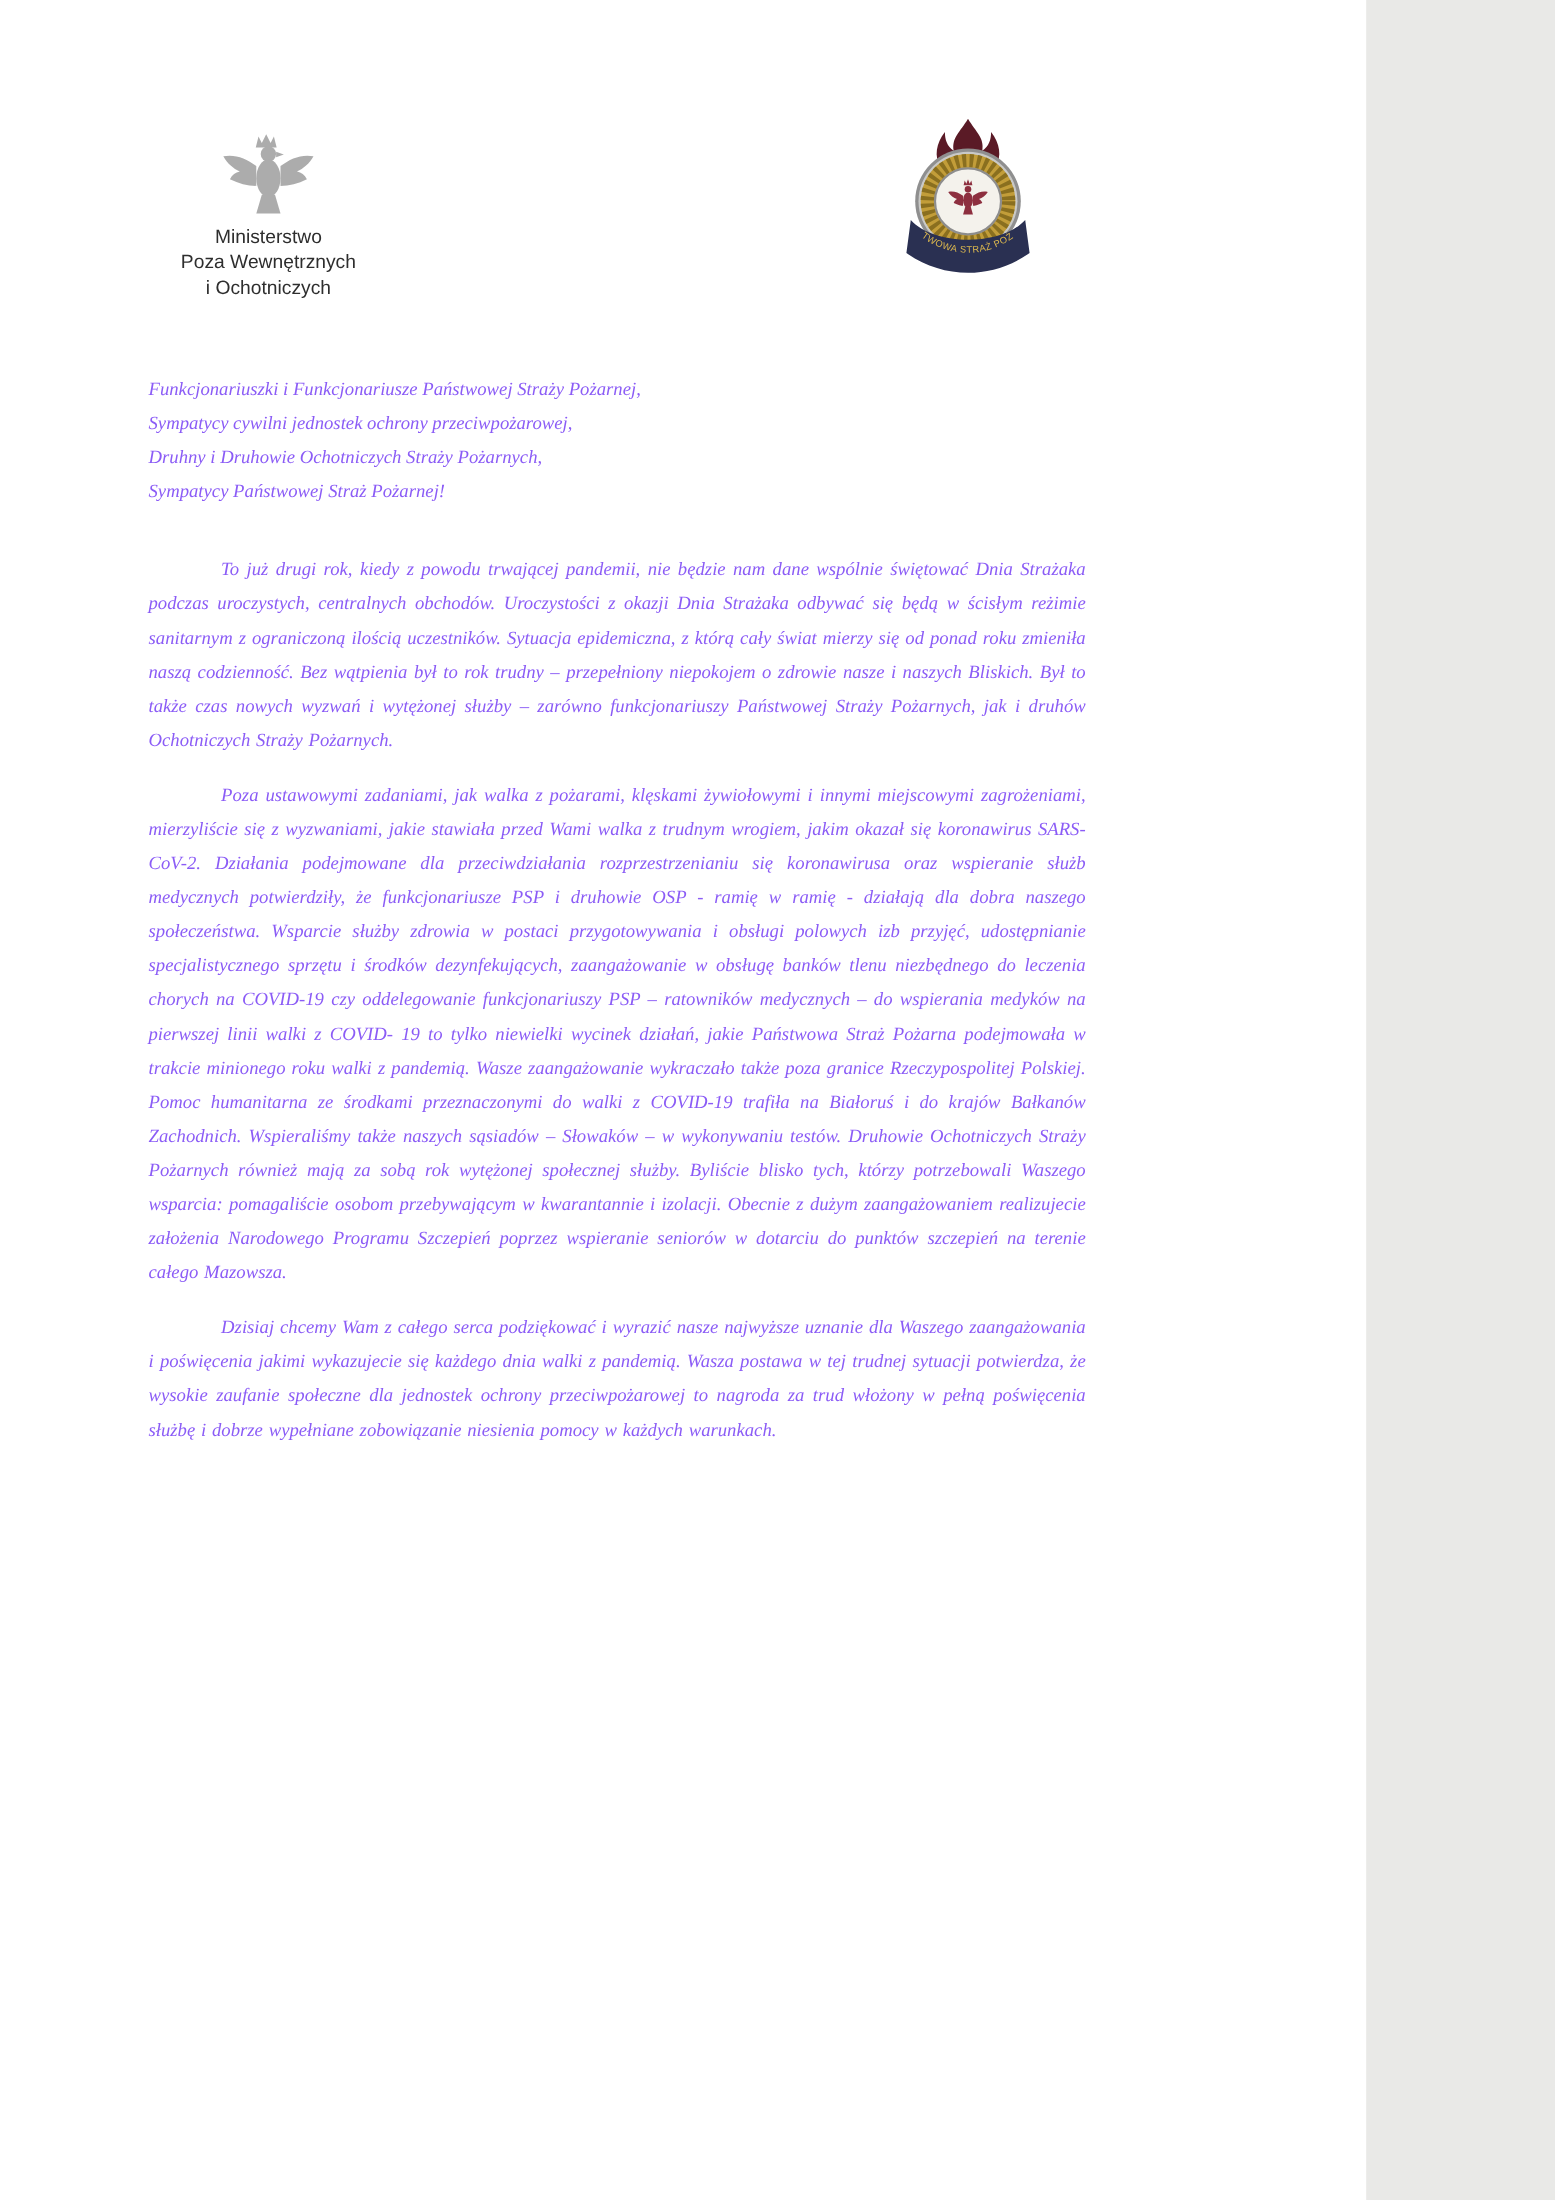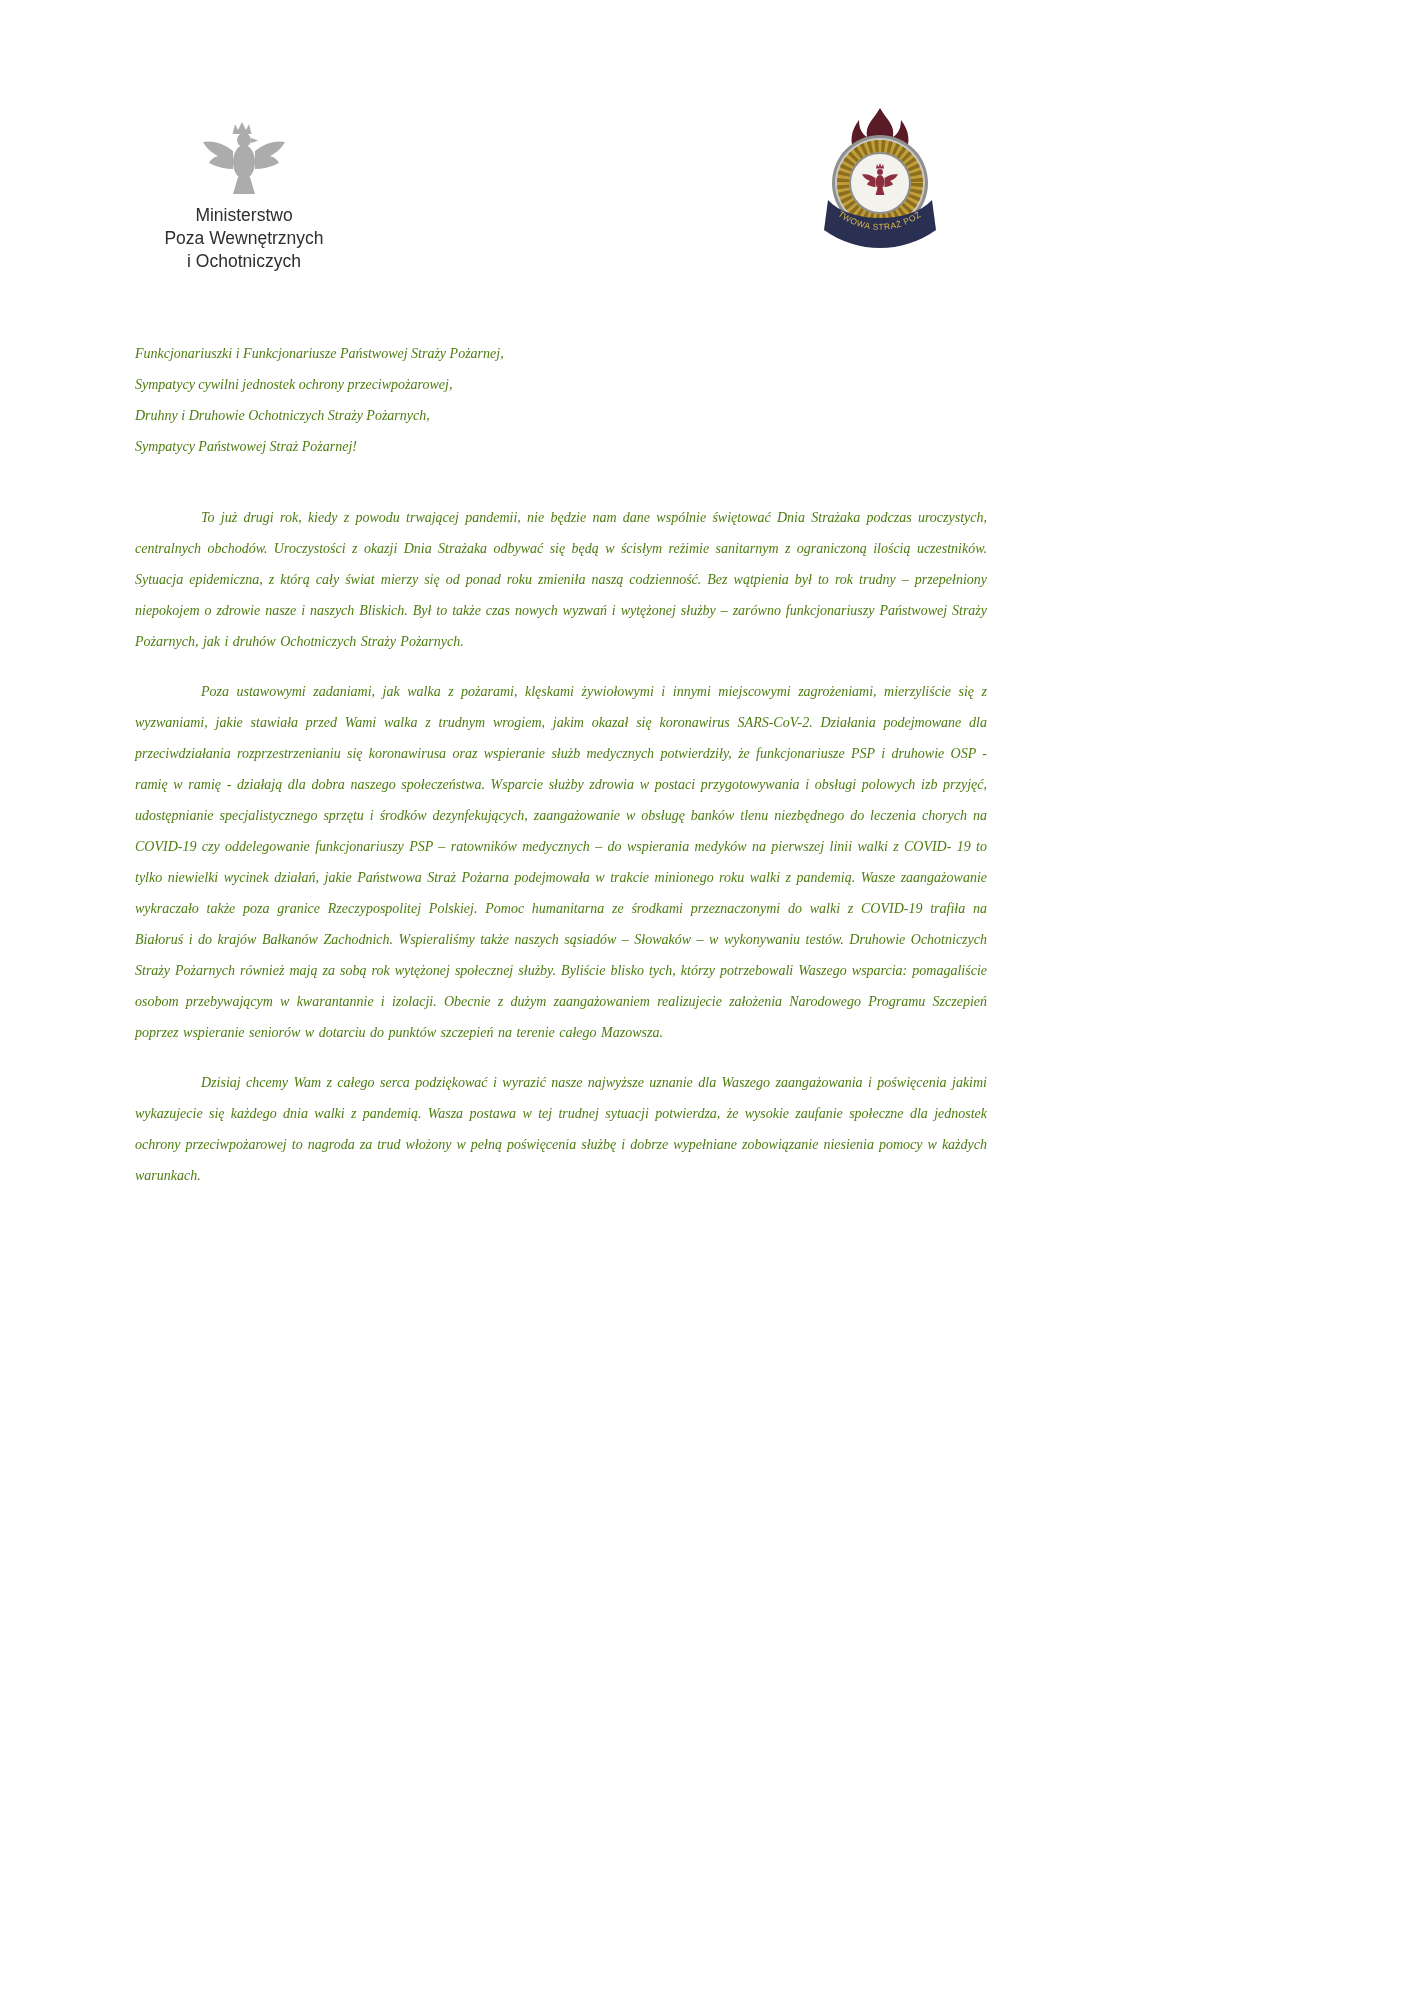--- a/index.html
+++ b/index.html
@@ -4,21 +4,21 @@
 <style>
   html, body { margin: 0; padding: 0; }
   body {
     width: 1414px;
     height: 2000px;
     background: #e9e9e7;
     font-family: "Liberation Serif", serif;
   }
   .page {
     position: relative;
-    width: 1414px;
+    width: 1242px;
     height: 2000px;
     background: #ffffff;
     overflow: hidden;
   }
 
   
   .ministry-block {
     position: absolute;
     left: 146px;
     top: 120px;
@@ -44,23 +44,23 @@
   }
   .psp-badge svg { display: block; }
 
   
   .letter-body {
     position: absolute;
     left: 135px;
     top: 338px;
     width: 852px;
     font-style: italic;
-    font-size: 14px;
+    font-size: 17px;
     line-height: 31px;
-    color: #4d7c0f;
+    color: #8b5cf6;
   }
   .salutation { margin-bottom: 40px; }
   .salutation .sal-line { white-space: nowrap; }
   .para {
     margin: 0 0 19px 0;
     text-align: justify;
     text-indent: 66px;
     word-spacing: 1px;
     font-family: Liberation Serif, serif;
   }

